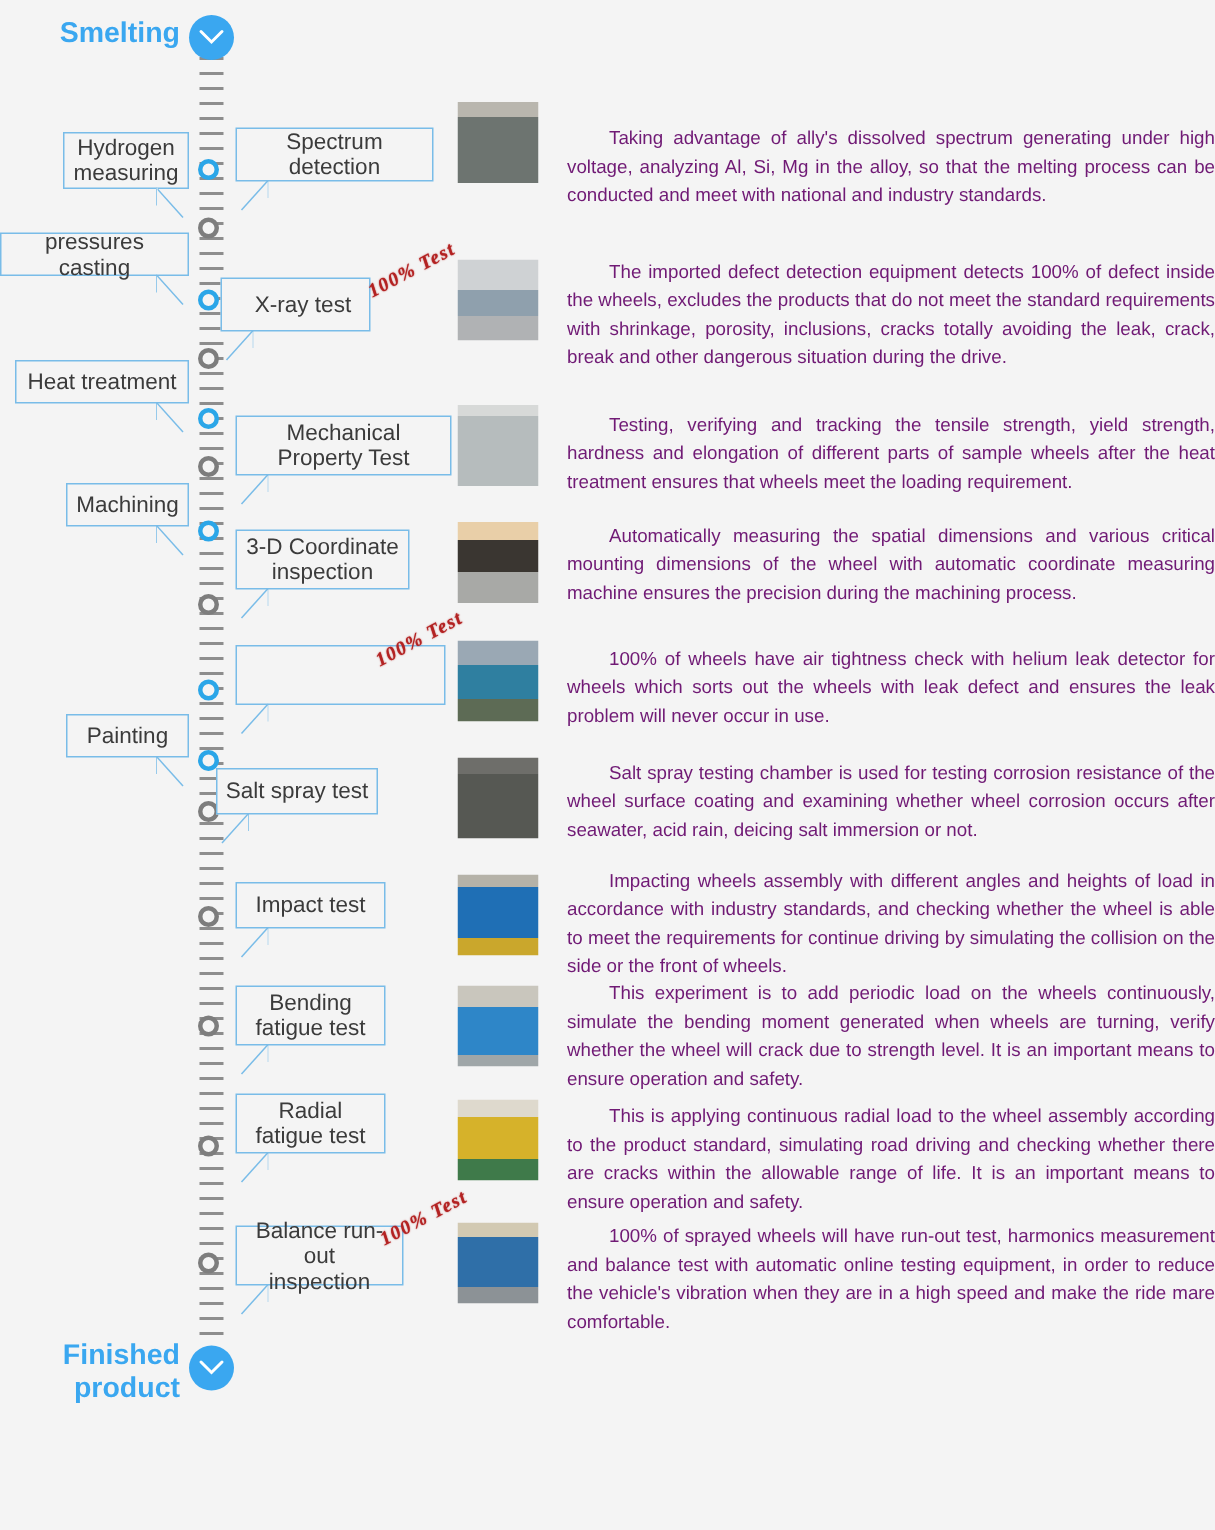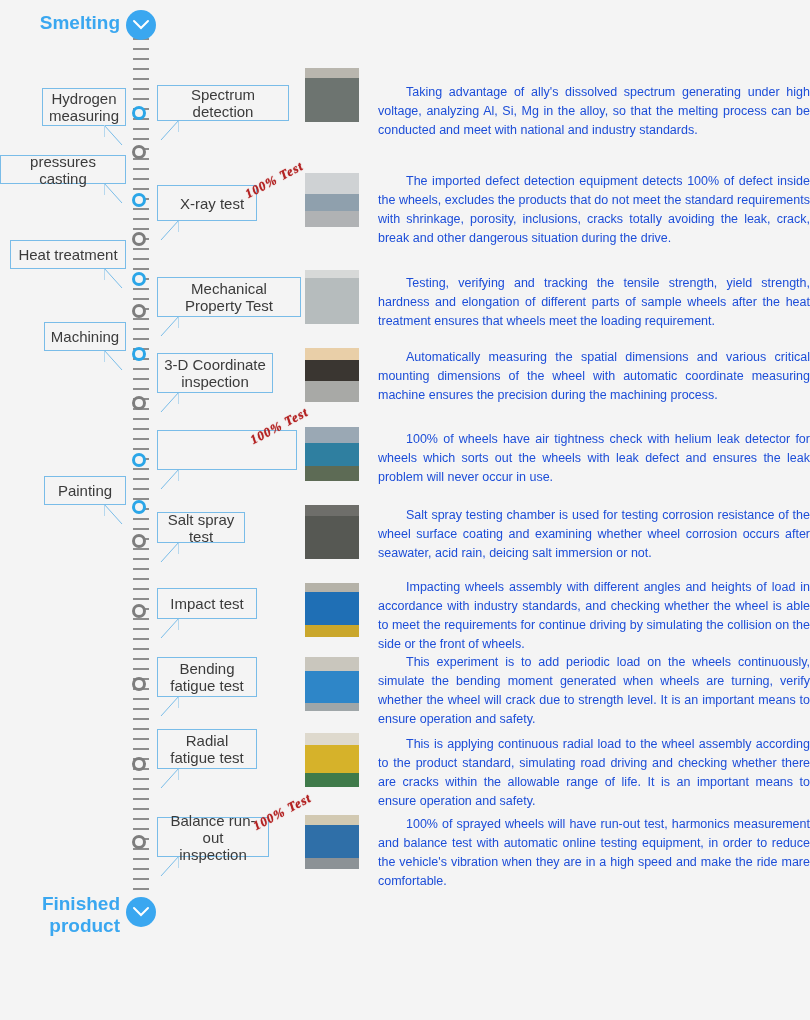--- a/index.html
+++ b/index.html
@@ -79,21 +79,21 @@
   }
 
   
   .thumb{
     position:absolute;width:54px;height:54px;
     border:0;overflow:hidden;background:#8a8d8a;
   }
   .thumb .ph{width:100%;height:100%;display:block;}
   .desc{
     position:absolute;left:378px;width:432px;
-    font-size:12.5px;line-height:19px;color:#1d4ed8;
+    font-size:12.5px;line-height:19px;color:#701a75;
     text-align:justify;
     text-indent:28px;
   }
 </style>
 </head>
 <body>
 
 <div id="stage">
 
   <div class="timeline" id="timeline">
@@ -288,21 +288,21 @@
           <svg width="22" height="22" viewBox="0 0 22 22">
             <path d="M22 0 L4 20" stroke="#79bce8" stroke-width="1" fill="none"></path>
             <path d="M22 0 L22 12" stroke="#79bce8" stroke-width="1" fill="none"></path>
           </svg>
         </span>
       </div>
       <div class="thumb" style="left: 305px; top: 68px;">
         <span class="ph" style="background: linear-gradient(rgb(185, 182, 174) 0px, rgb(185, 182, 174) 18%, rgb(109, 116, 112) 18%, rgb(109, 116, 112) 100%);"></span>
       </div>
       <div class="desc" style="top: 83px;">Taking advantage of ally's dissolved spectrum generating under high voltage, analyzing Al, Si, Mg in the alloy, so that the melting process can be conducted and meet with national and industry standards.</div>
-      <div class="callout right" style="left: 157px; top: 185px; width: 100px; height: 36px; padding-left: 15px;">
+      <div class="callout right" style="left: 147px; top: 185px; width: 100px; height: 36px; padding-left: 15px;">
         <div>
           <div>X-ray test</div>
         </div>
         <span class="tail">
           <svg width="22" height="22" viewBox="0 0 22 22">
             <path d="M22 0 L4 20" stroke="#79bce8" stroke-width="1" fill="none"></path>
             <path d="M22 0 L22 12" stroke="#79bce8" stroke-width="1" fill="none"></path>
           </svg>
         </span>
       </div>
@@ -349,21 +349,21 @@
             <path d="M22 0 L4 20" stroke="#79bce8" stroke-width="1" fill="none"></path>
             <path d="M22 0 L22 12" stroke="#79bce8" stroke-width="1" fill="none"></path>
           </svg>
         </span>
       </div>
       <div class="stamp" style="left: 255px; top: 432px;">100% Test</div>
       <div class="thumb" style="left: 305px; top: 427px;">
         <span class="ph" style="background: linear-gradient(rgb(154, 168, 180) 0px, rgb(154, 168, 180) 30%, rgb(47, 127, 160) 30%, rgb(47, 127, 160) 72%, rgb(93, 107, 85) 72%, rgb(93, 107, 85) 100%);"></span>
       </div>
       <div class="desc" style="top: 430px;">100% of wheels have air tightness check with helium leak detector for wheels which sorts out the wheels with leak defect and ensures the leak problem will never occur in use.</div>
-      <div class="callout right" style="left: 157px; top: 512px; width: 88px; height: 31px;">
+      <div class="callout right" style="left: 144px; top: 512px; width: 108px; height: 31px;">
         <div>
           <div>Salt spray test</div>
         </div>
         <span class="tail">
           <svg width="22" height="22" viewBox="0 0 22 22">
             <path d="M22 0 L4 20" stroke="#79bce8" stroke-width="1" fill="none"></path>
             <path d="M22 0 L22 12" stroke="#79bce8" stroke-width="1" fill="none"></path>
           </svg>
         </span>
       </div>

